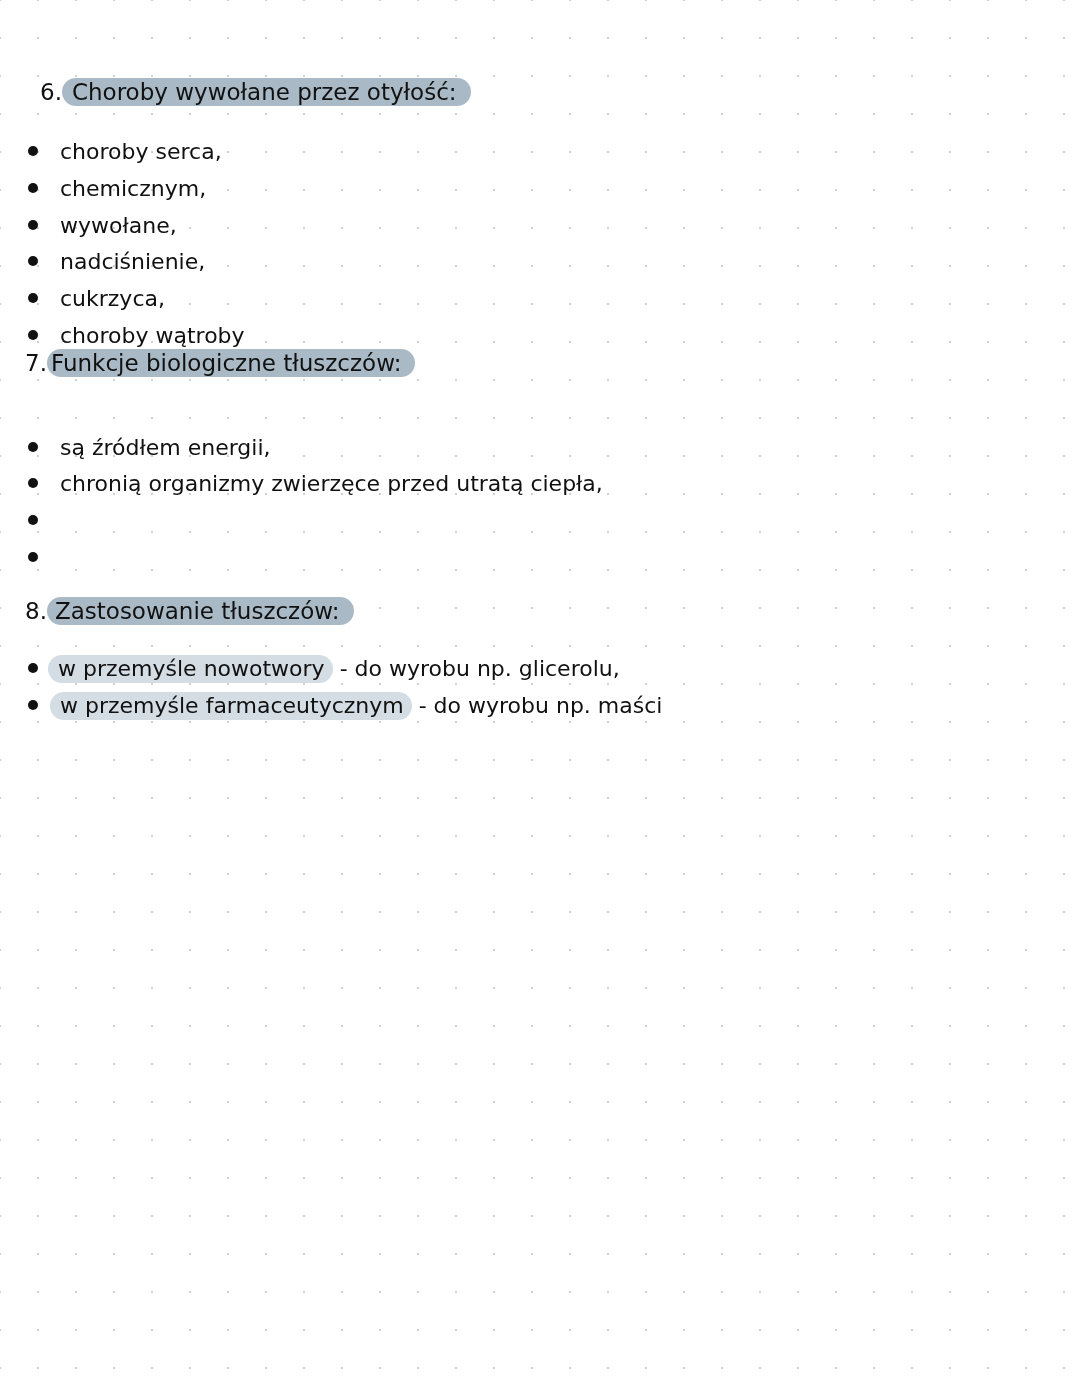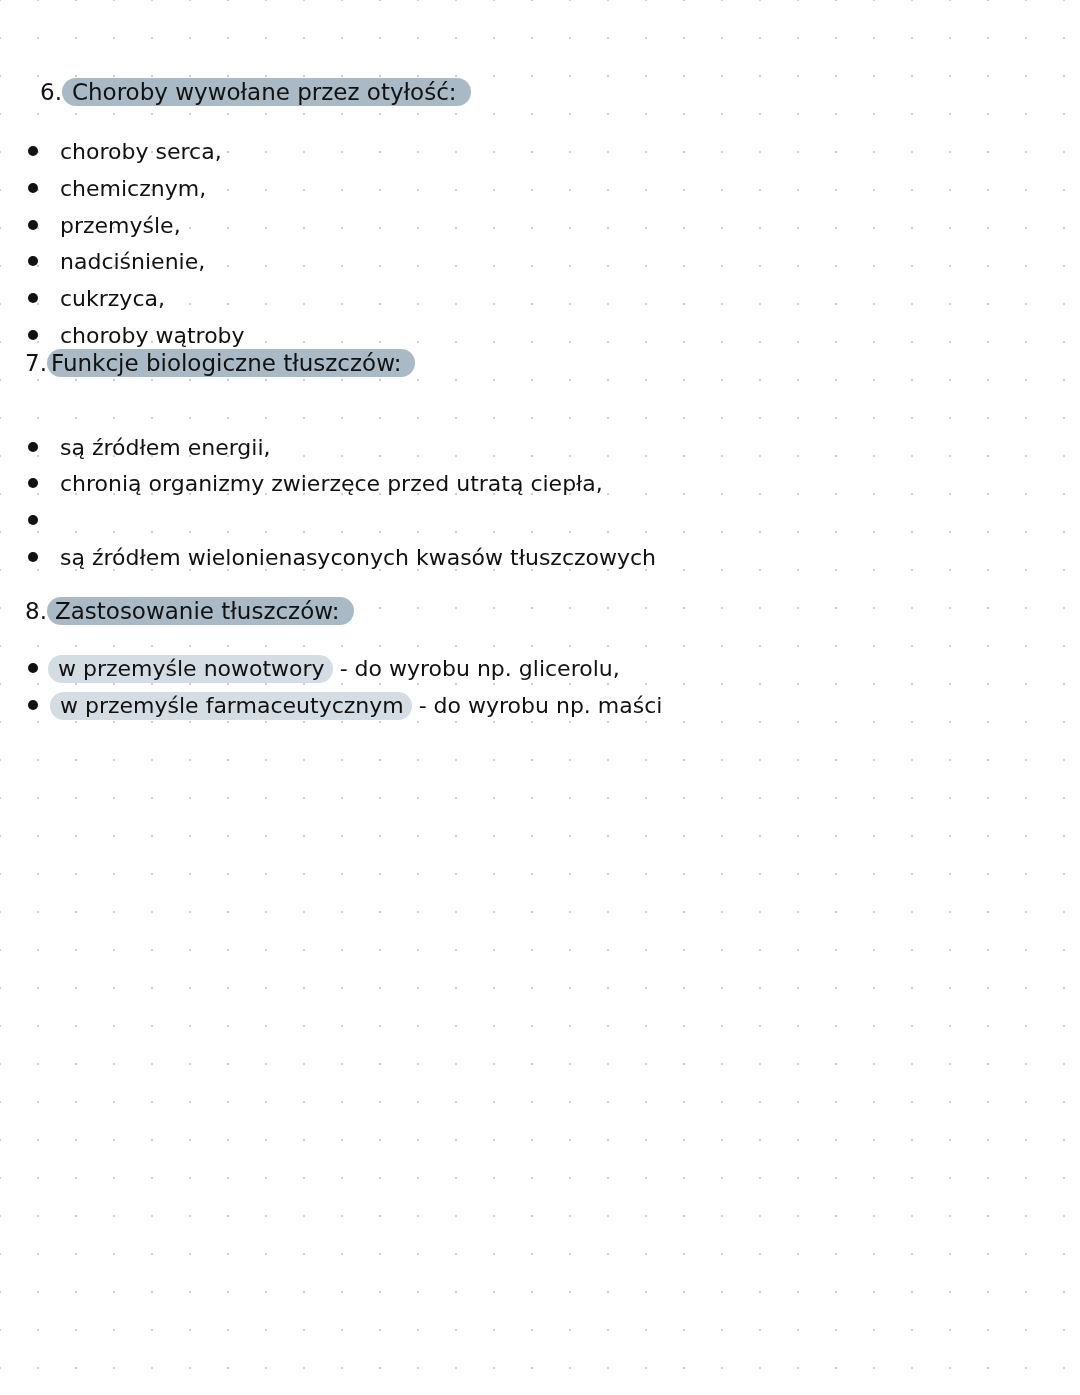--- a/index.html
+++ b/index.html
@@ -33,30 +33,30 @@
   }
 </style>
 </head>
 <body>
 
 <div class="heading" style="left:40px; top:53px;margin-top:24px;">
   <span class="num">6.</span><span class="hl">Choroby wywołane przez otyłość:</span>
 </div>
 <div class="item" style="top:89px;"><span class="bullet"></span><span>choroby serca,</span></div>
 <div class="item" style="top:126px;"><span class="bullet"></span><span>chemicznym,</span></div>
-<div class="item" style="top:163px;"><span class="bullet"></span><span>przemyśle,</span></div>
+<div class="item" style="top:163px;"><span class="bullet"></span><span>wywołane,</span></div>
 <div class="item" style="top:199px;"><span class="bullet"></span><span>nadciśnienie,</span></div>
 <div class="item" style="top:236px;"><span class="bullet"></span><span>cukrzyca,</span></div>
 <div class="item" style="top:273px;"><span class="bullet"></span><span>choroby wątroby</span></div>
 
 <div class="heading" style="left:25px; top:348px;">
   <span class="num">7.</span><span class="hl" style="padding-left:4px;">Funkcje biologiczne tłuszczów:</span>
 </div>
 <div class="item" style="top:385px;"><span class="bullet"></span><span>są źródłem energii,</span></div>
 <div class="item" style="top:421px;"><span class="bullet"></span><span>chronią organizmy zwierzęce przed utratą ciepła,</span></div>
 <div class="item" style="top:458px;"><span class="bullet"></span></div>
-<div class="item" style="top:495px;"><span class="bullet"></span><span>są źródłem wielonienasyconych kwasów tłuszczowych</span></div>
+<div class="item" style="top:495px;"><span class="bullet"></span></div>
 
 <div class="heading" style="left:25px; top:596px;">
   <span class="num">8.</span><span class="hl" style="padding-left:8px;">Zastosowanie tłuszczów:</span>
 </div>
 <div class="item" style="top:606px;"><span class="bullet"></span><span class="hl-light" style="margin-left:-12px;">w przemyśle nowotwory</span><span> - do wyrobu np. glicerolu,</span></div>
 <div class="item" style="top:643px;"><span class="bullet"></span><span class="hl-light" style="margin-left:-10px;">w przemyśle farmaceutycznym</span><span> - do wyrobu np. maści</span></div>
 
 </body></html>

